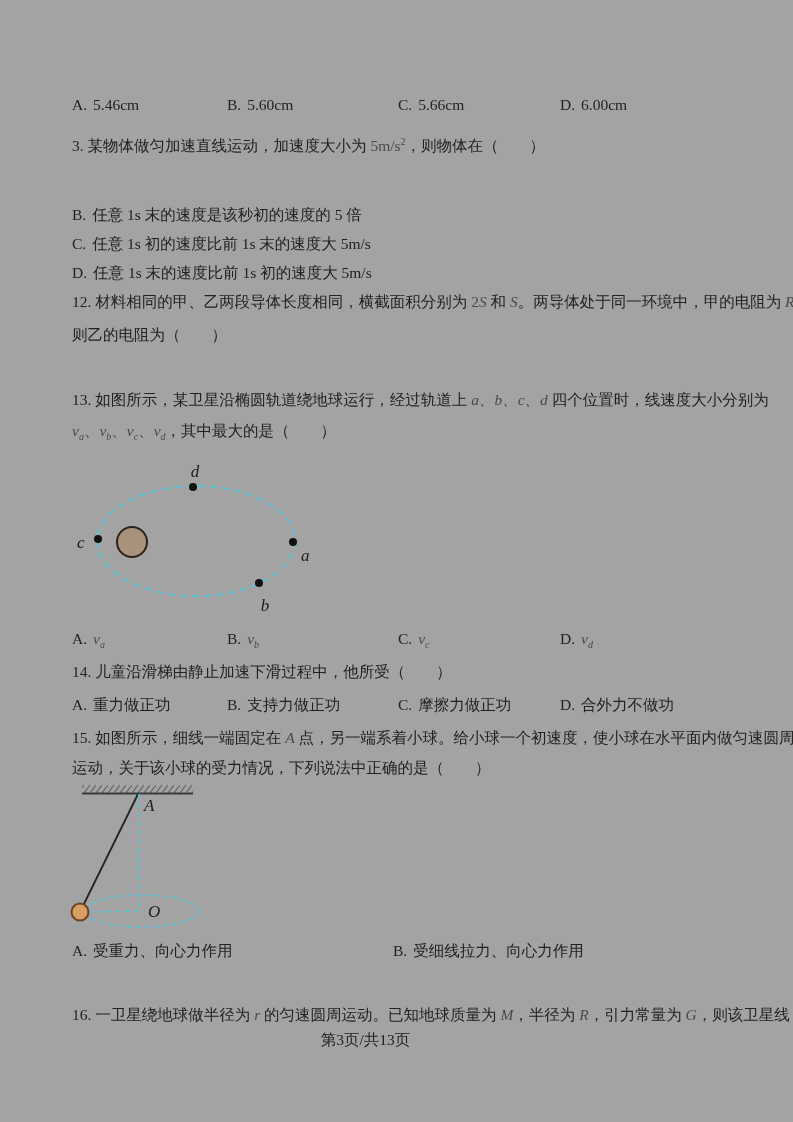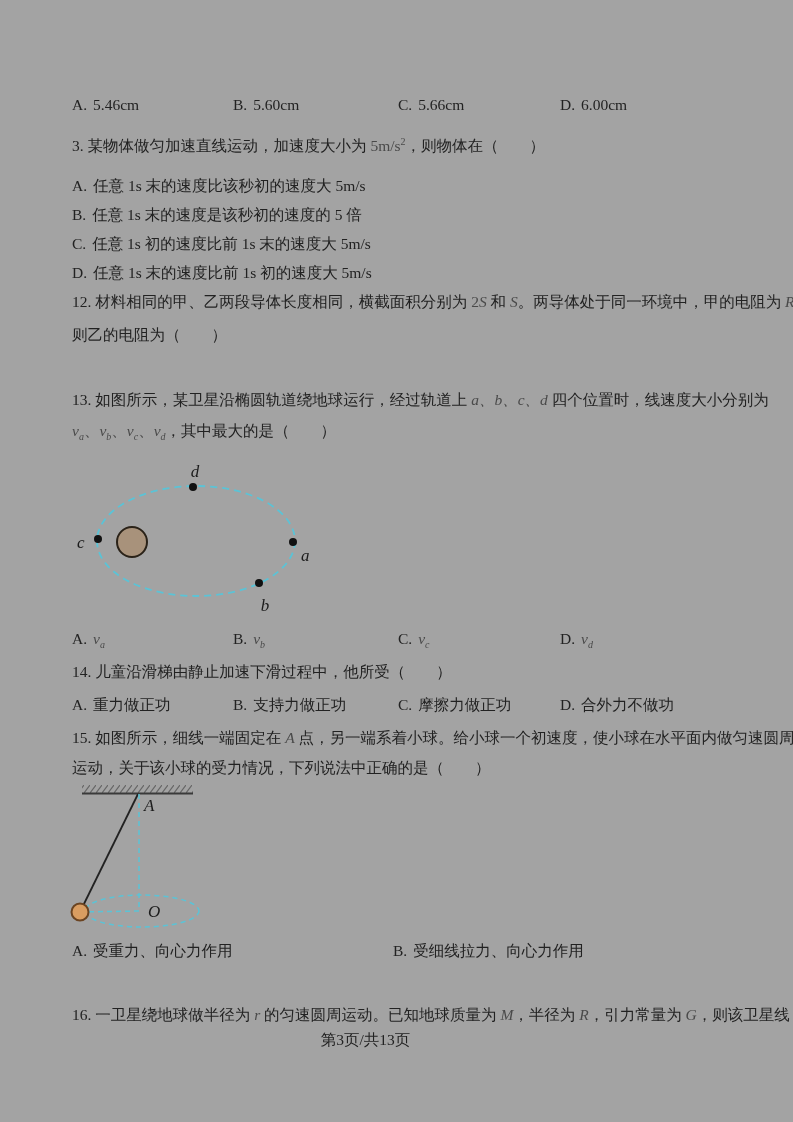--- a/index.html
+++ b/index.html
@@ -25,21 +25,21 @@
     left: 0;
     width: 793px;
     height: 22px;
   }
   .opt {
     position: absolute;
     white-space: nowrap;
     line-height: 20px;
   }
   .c1 { left: 72px; }
-  .c2 { left: 233px; }
+  .c2 { left: 227px; }
   .c3 { left: 398px; }
   .c4 { left: 560px; }
   .cB2 { left: 393px; }
   .opt-label { margin-right: 6px; }
   .m  { font-family: "Liberation Serif", "DejaVu Serif", serif; color: #4a4a4a; }
   .mi { font-family: "Liberation Serif", "DejaVu Serif", serif; color: #4a4a4a; font-style: italic; }
   .m sup, .msup { font-size: 10px; vertical-align: super; line-height: 0; }
   .mvi sub { font-size: 10px; font-style: italic; color: #4a4a4a; line-height: 0; }
   .diagram { position: absolute; }
   .footer {
@@ -64,21 +64,20 @@
   <div class="row" style="top:95px;">
     <span class="opt c1"><span class="opt-label">A.</span><span>5.46cm</span></span>
     <span class="opt c2"><span class="opt-label">B.</span><span>5.60cm</span></span>
     <span class="opt c3"><span class="opt-label">C.</span><span>5.66cm</span></span>
     <span class="opt c4"><span class="opt-label">D.</span><span>6.00cm</span></span>
   </div>
 
   <div class="line" style="top:136px;">
     <span>3. 某物体做匀加速直线运动，加速度大小为 </span><span class="m"><span>5m/s</span><sup>2</sup></span><span>，则物体在（　　）</span>
   </div>
-  <div class="line" style="top:176px;"><span class="opt-label">A.</span><span>任意 1s 末的速度比该秒初的速度大 5m/s</span></div>
   <div class="line" style="top:205px;"><span class="opt-label">B.</span><span>任意 1s 末的速度是该秒初的速度的 5 倍</span></div>
   <div class="line" style="top:234px;"><span class="opt-label">C.</span><span>任意 1s 初的速度比前 1s 末的速度大 5m/s</span></div>
   <div class="line" style="top:263px;"><span class="opt-label">D.</span><span>任意 1s 末的速度比前 1s 初的速度大 5m/s</span></div>
 
   <div class="line" style="top:292px;">
     <span>12. 材料相同的甲、乙两段导体长度相同，横截面积分别为 </span><span class="m">2</span><span class="mi">S</span><span> 和 </span><span class="mi">S</span><span>。两导体处于同一环境中，甲的电阻为 </span><span class="mi">R</span>
   </div>
   <div class="line" style="top:325px;text-align:right;">则乙的电阻为（　　）</div>
 
   <div class="line" style="top:390px;">

